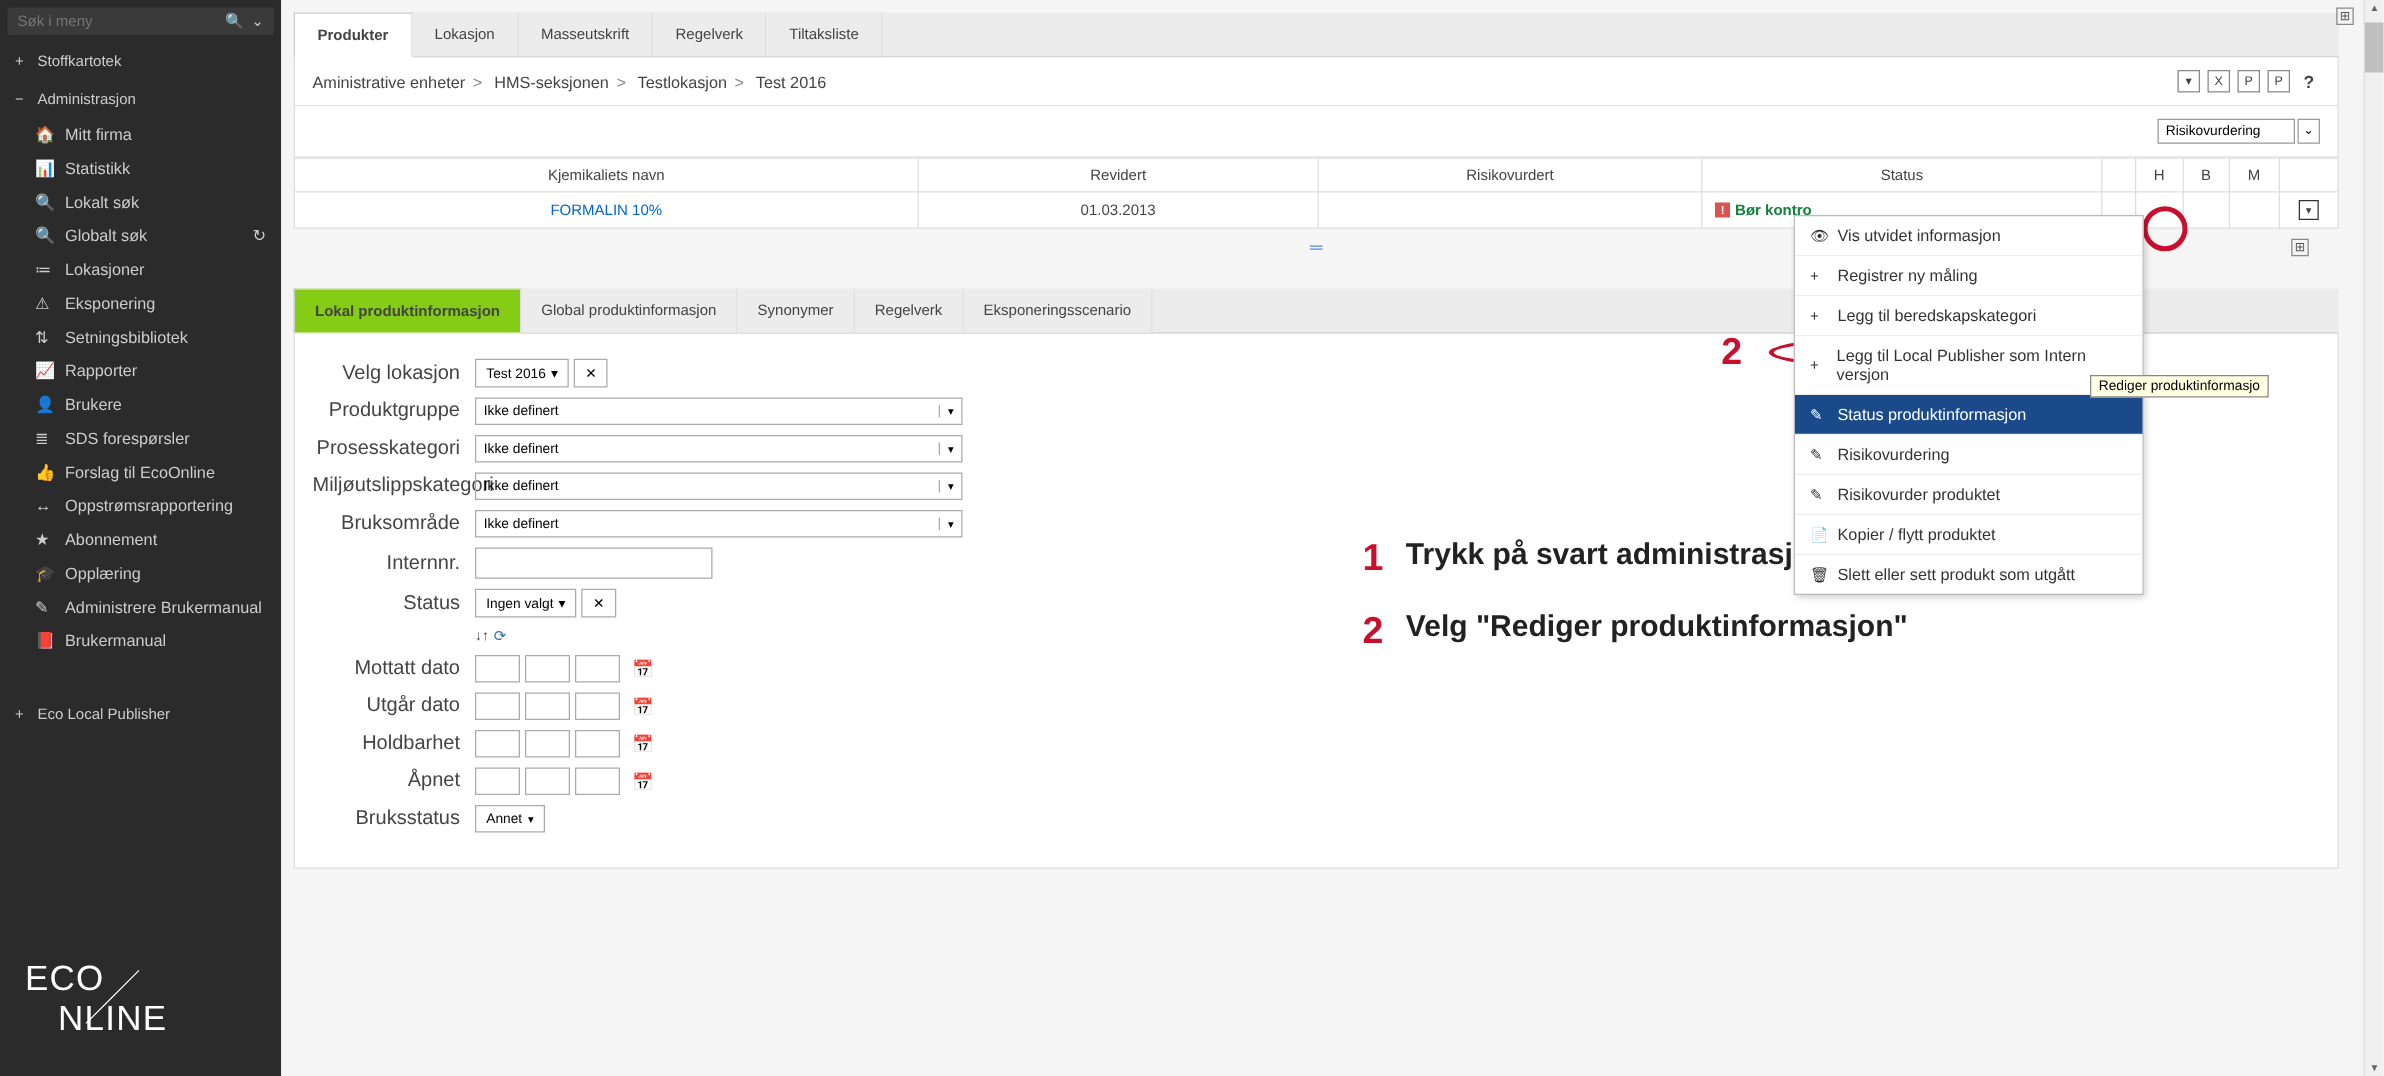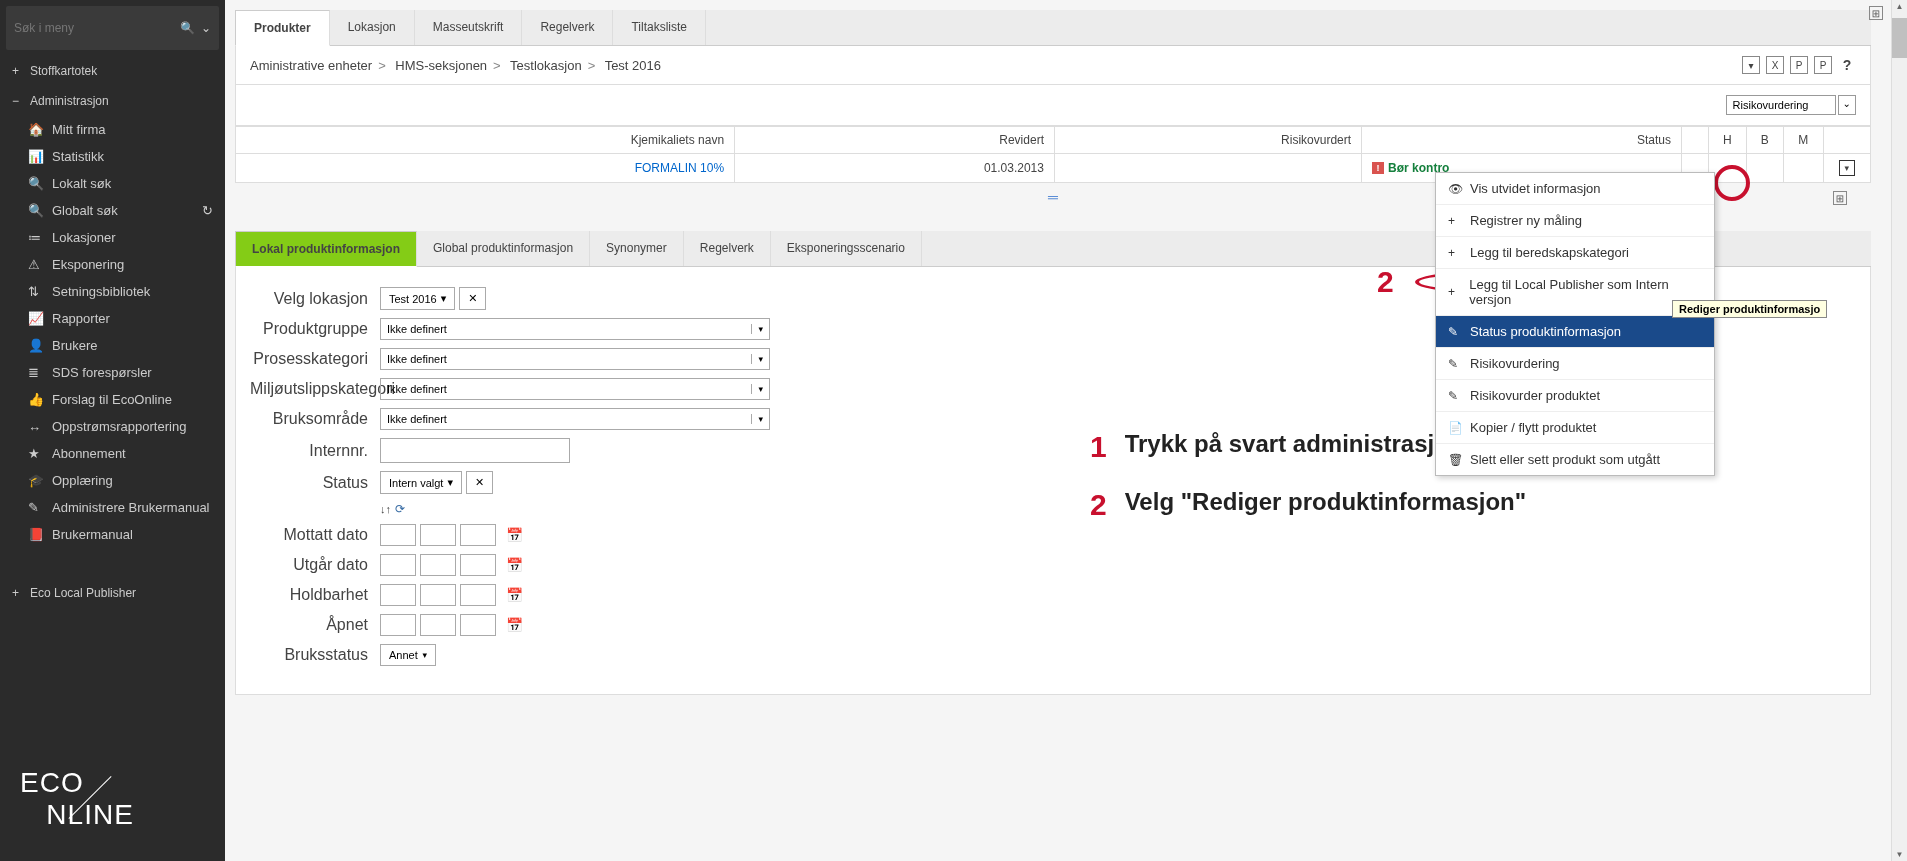--- a/index.html
+++ b/index.html
@@ -1,21 +1,21 @@
 <!DOCTYPE html>
 <html><head>
 <meta charset="utf-8">
 <style>
 * { box-sizing: border-box; margin: 0; padding: 0; }
 body { font-family: Arial, sans-serif; font-size: 12px; background: #fff; overflow: hidden; }
 .app { display: flex; height: 861px; width: 1907px; }
 
 
 .sidebar { width: 225px; background: #2b2b2b; color: #ccc; display: flex; flex-direction: column; }
-.search-box { display: flex; align-items: center; background: #3a3a3a; margin: 6px; padding: 15px 8px; border-radius: 2px; }
+.search-box { display: flex; align-items: center; background: #3a3a3a; margin: 6px; padding: 4px 8px; border-radius: 2px; }
 .search-box input { flex: 1; background: transparent; border: none; color: #ccc; font-size: 12px; outline: none; }
 .search-box .icon { color: #ccc; margin-left: 6px; font-size: 12px; }
 .nav-section { padding: 8px 12px; cursor: pointer; display: flex; align-items: center; }
 .nav-section .toggle { width: 12px; margin-right: 6px; }
 .nav-item { padding: 6px 12px 6px 28px; cursor: pointer; display: flex; align-items: center; font-size: 13px; }
 .nav-item .icon { width: 16px; margin-right: 8px; font-size: 13px; }
 .refresh-icon { margin-left: auto; }
 .logo-area { margin-top: auto; padding: 30px 20px; }
 .logo-text { font-family: Arial; font-size: 28px; font-weight: 300; color: #fff; letter-spacing: 1px; position: relative; }
 .logo-line { position: absolute; width: 60px; height: 1px; background: #fff; transform: rotate(-45deg); top: 30px; left: 40px; }
@@ -38,21 +38,21 @@
 .breadcrumb { font-size: 13px; color: #444; }
 .breadcrumb .sep { margin: 0 6px; color: #888; }
 .breadcrumb-actions { margin-left: auto; display: flex; gap: 6px; }
 .ba-icon { width: 18px; height: 18px; border: 1px solid #888; display: flex; align-items: center; justify-content: center; font-size: 10px; color: #444; cursor: pointer; }
 
 .filter-row { background: #fff; border: 1px solid #ddd; border-top: none; padding: 10px 14px; display: flex; justify-content: flex-end; }
 .filter-select { border: 1px solid #999; padding: 3px 6px; font-size: 11px; width: 110px; }
 .filter-dd { border: 1px solid #999; padding: 2px 4px; margin-left: 2px; cursor: pointer; font-size: 10px; }
 
 .table { width: 100%; border-collapse: collapse; background: #fff; }
-.table th, .table td { border: 1px solid #ddd; padding: 6px 10px; text-align: right; font-size: 12px; font-weight: normal; color: #444; }
+.table th, .table td { border: 1px solid #ddd; padding: 6px 10px; text-align: center; font-size: 12px; font-weight: normal; color: #444; }
 .table th { background: #fff; }
 .table .link { color: #0066cc; cursor: pointer; }
 .status-warn { color: #15803d; display: flex; align-items: center; gap: 4px; font-weight: bold; }
 .status-warn::before { content: "!"; background: #d9534f; color: #fff; width: 12px; height: 12px; display: inline-flex; align-items: center; justify-content: center; font-size: 9px; font-weight: bold; }
 
 .row-action { border: 1px solid #333; width: 16px; height: 16px; display: inline-flex; align-items: center; justify-content: center; cursor: pointer; font-size: 9px; background: #fff; }
 .circle-1 { position: absolute; border: 4px solid #c8102e; border-radius: 50%; width: 36px; height: 36px; pointer-events: none; }
 
 .drag-handle { text-align: center; padding: 6px; color: #5b8dd6; font-size: 14px; cursor: row-resize; }
 
@@ -312,21 +312,21 @@
               <span class="dd">▾</span>
             </div>
         </div>
         <div class="form-row">
           <div class="form-label">Internnr.</div>
           <input class="input-text" style="">
         </div>
         <div class="form-row">
           <div class="form-label">Status</div>
           <div class="dd-btn">
-              <span>Intern valgt</span>
+              <span>Ingen valgt</span>
               <span>▾</span>
             </div>
           <div class="btn-x">✕</div>
         </div>
         <div class="form-row">
           <div class="form-label"></div>
           <span class="sort-icon">↓↑</span>
           <span class="reload-icon">⟳</span>
         </div>
         <div class="form-row">
@@ -413,21 +413,21 @@
           <span>Slett eller sett produkt som utgått</span>
         </div>
     </div>
 
     <div class="circle-1" style="top:165px; left:1489px;"></div>
     <div class="num-label" style="top:170px; left:1458px;">1</div>
 
     <div class="ctx-oval" style="top:267px; left:1190px; width:285px; height:30px;"></div>
     <div class="num-label" style="top:265px; left:1152px;">2</div>
 
-    <div class="tooltip" style="top:300px; left:1447px;font-weight:bold;">Rediger produktinformasjo</div>
+    <div class="tooltip" style="top:300px; left:1447px;">Rediger produktinformasjo</div>
 
     <div class="annotation" style="top:430px; left:865px;">
       <div class="annotation-row">
         <span class="num">1</span>
         <div>
           <div>Trykk på svart administrasjons-pil,</div>
         </div>
       </div>
       <div class="annotation-row">
         <span class="num">2</span>

